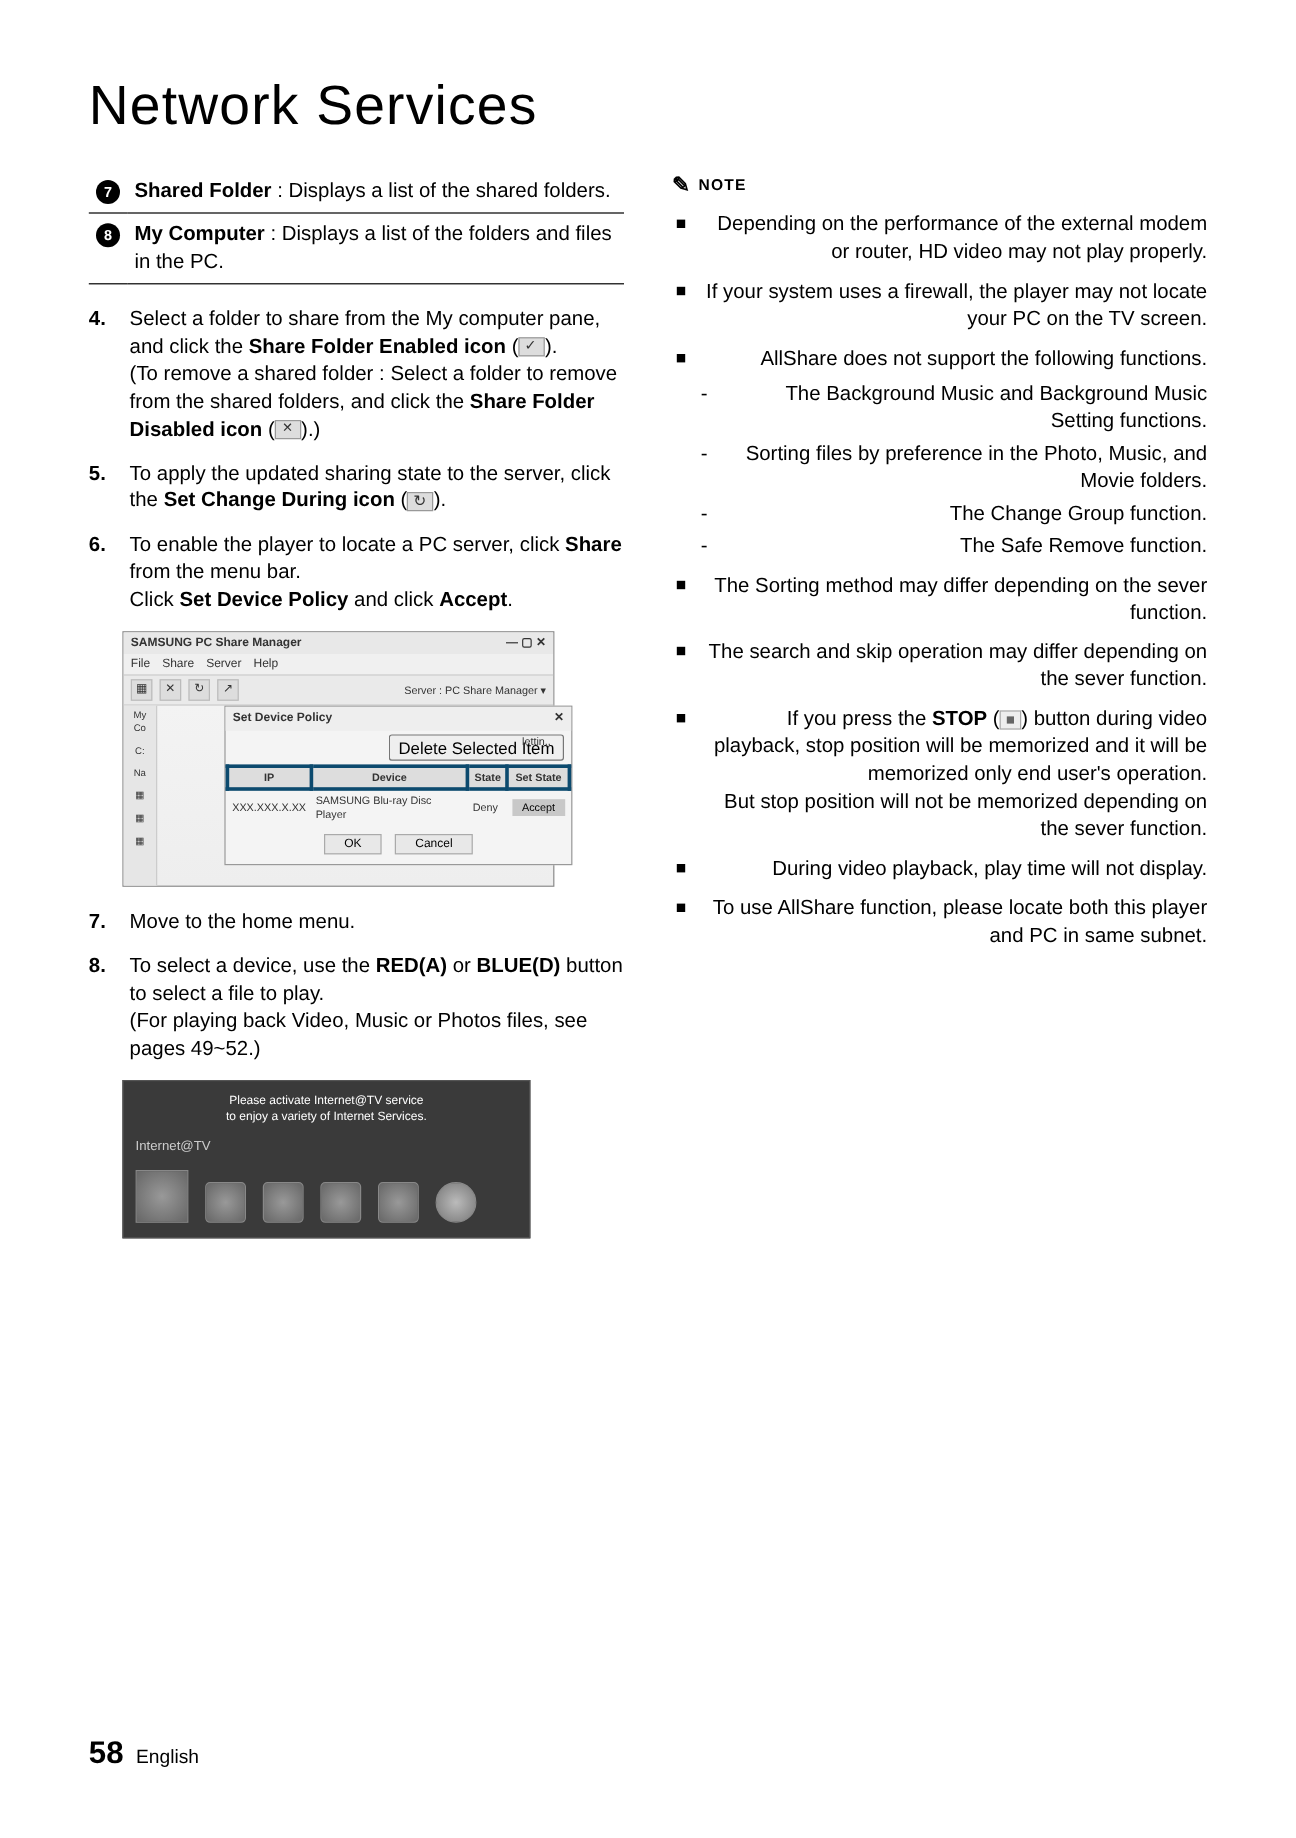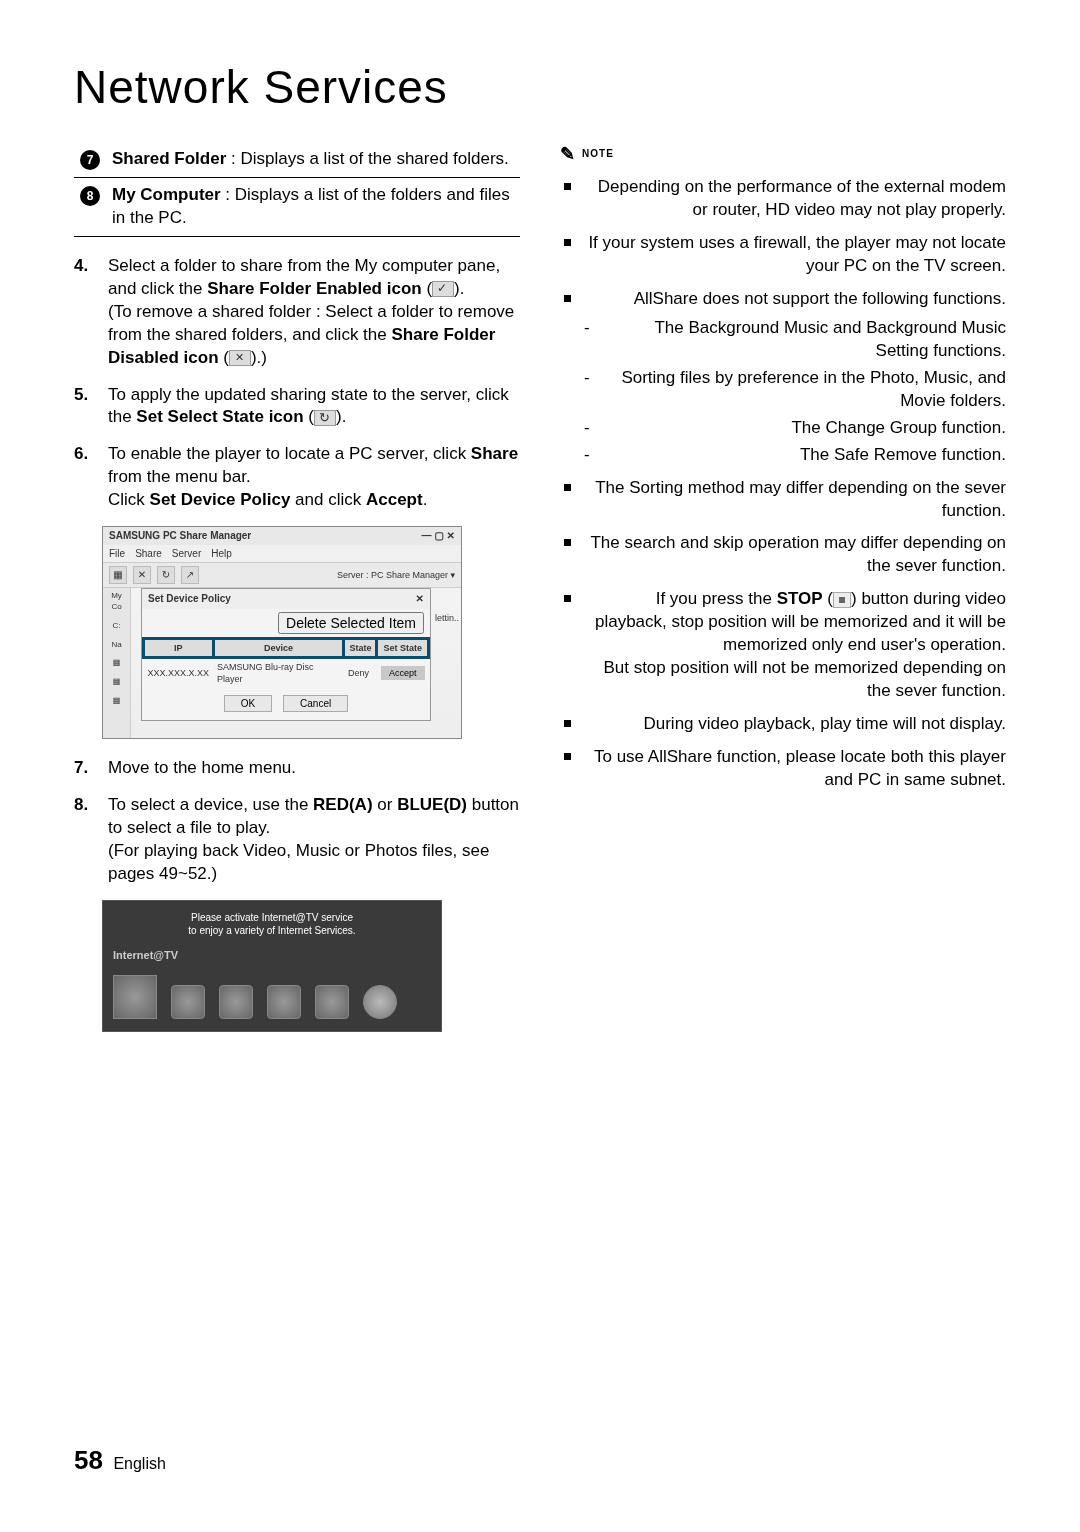--- a/index.html
+++ b/index.html
@@ -63,21 +63,21 @@
     border: 1px solid #888;
     font-size: 10px; color: #333;
     background: linear-gradient(#f5f5f5,#eee);
   }
   .ss1-titlebar { display:flex; justify-content:space-between; padding:2px 6px; background:#e8e8e8; font-weight:bold; }
   .ss1-menubar { padding: 2px 6px; background:#f0f0f0; }
   .ss1-menubar span { margin-right: 10px; }
   .ss1-toolbar { display:flex; align-items:center; gap:6px; padding:3px 6px; background:#eaeaea; border-top:1px solid #ccc; border-bottom:1px solid #ccc; }
   .tbbtn { width:18px; height:18px; background:#ddd; border:1px solid #bbb; display:inline-flex; align-items:center; justify-content:center; font-size:10px;}
   .ss1-server { margin-left:auto; font-size:9px; }
-  .ss1-body { display:flex; height:150px; }
+  .ss1-body { display:flex; height:150px;gap:46px; }
   .ss1-left { width:28px; background:#e6e6e6; border-right:1px solid #ccc; padding:3px 2px; font-size:8px; text-align:center; }
   .ss1-left div { margin-bottom:8px; }
   .ss1-right { flex:1; position:relative; }
   .dialog {
     position:absolute; left:10px; top:0; width:290px;
     border:1px solid #999; background:#f4f4f4;
   }
   .dialog-head { padding:3px 6px; font-weight:bold; font-size:10px; display:flex; justify-content:space-between; background:#eee; }
   .dialog-del { text-align:right; padding:3px 6px; }
   .dialog-del button { font-size:14px; padding:1px 6px; }
@@ -87,38 +87,38 @@
   .dialog .highlight { background:#c8c8c8; color:#000; padding:1px 8px; display:inline-block;}
   .dialog-btns { text-align:center; padding:8px; }
   .dialog-btns button { font-size:10px; padding:2px 16px; margin:0 4px; background:#e8e8e8; border:1px solid #aaa; }
   .ss1-letter { position:absolute; right:2px; top:24px; font-size:9px;}
   .screenshot2 {
     width: 340px; margin: 8px 0 18px 28px;
     border: 1px solid #555;
     background: #3a3a3a;
   }
   .ss2-banner { text-align:center; color:#fff; font-size:10px; font-weight:normal; padding:10px 10px; }
-  .ss2-label { color:#ccc; font-size:11px; font-weight:bold; padding:0 10px 6px; }
+  .ss2-label { color:#ccc; font-size:11px; font-weight:normal; padding:0 10px 6px; }
   .ss2-icons { display:flex; gap:14px; align-items:flex-end; padding:6px 10px 12px; }
   .boxicon {
     background: radial-gradient(#999,#666);
     border:1px solid #888; position:relative;
   }
   .boxicon.big { width:44px; height:44px; }
   .boxicon.small { width:34px; height:34px; border-radius:4px; }
   .boxicon.globe { border-radius:50%; background: radial-gradient(#bbb,#777);}
   .ss2-footer {
     display:flex; gap:14px; align-items:center;
     background:#111; color:#ddd; font-size:10px; padding:4px 8px;
   }
   .key { display:inline-block; width:12px; height:12px; border-radius:2px; background:#888; color:#000; font-size:9px; text-align:center; line-height:12px; font-weight:bold; margin-right:3px;}
   .key.a { background:#bbb; }
   .key.d { background:#bbb; }
   .key.enter { background:#aaa; border-radius:6px; width:14px; }
-  .note-head { font-weight:bold; font-size:10px; letter-spacing:1px; display:flex; align-items:center; gap:6px; margin-bottom:10px; }
+  .note-head { font-weight:bold; font-size:13px; letter-spacing:1px; display:flex; align-items:center; gap:6px; margin-bottom:10px; }
   .note-pen { display:inline-block; }
   .note-pen::before { content:"✎"; font-size:18px; }
   ul.notes { list-style:none; padding:0;text-align:right; }
   ul.notes > li { position:relative; padding-left:22px; margin-bottom:10px; }
   ul.notes > li::before {
     content:""; position:absolute; left:4px; top:7px;
     width:7px; height:7px; background:#000;
   }
   ul.sub { list-style:none; padding:0; margin-top:6px; }
   ul.sub > li { position:relative; padding-left:16px; margin-bottom:4px; }
@@ -155,21 +155,21 @@
         <li>
           <span class="step-num">4.</span>
           <div>
             <span>Select a folder to share from the My computer pane, and click the </span><span class="bold">Share Folder Enabled icon</span><span> (</span><span class="inline-icon check"></span><span>).</span><br>
             <span>(To remove a shared folder : Select a folder to remove from the shared folders, and click the </span><span class="bold">Share Folder Disabled icon</span><span> (</span><span class="inline-icon xmark"></span><span>).)</span>
           </div>
         </li>
         <li>
           <span class="step-num">5.</span>
           <div>
-            <span>To apply the updated sharing state to the server, click the </span><span class="bold">Set Select State icon</span><span> (</span><span class="inline-icon refresh"></span><span>).</span>
+            <span>To apply the updated sharing state to the server, click the </span><span class="bold">Set Change During icon</span><span> (</span><span class="inline-icon refresh"></span><span>).</span>
           </div>
         </li>
         <li>
           <span class="step-num">6.</span>
           <div>
             <span>To enable the player to locate a PC server, click </span><span class="bold">Share</span><span> from the menu bar.</span><br>
             <span>Click </span><span class="bold">Set Device Policy</span><span> and click </span><span class="bold">Accept</span><span>.</span>
           </div>
         </li>
       </ol>

